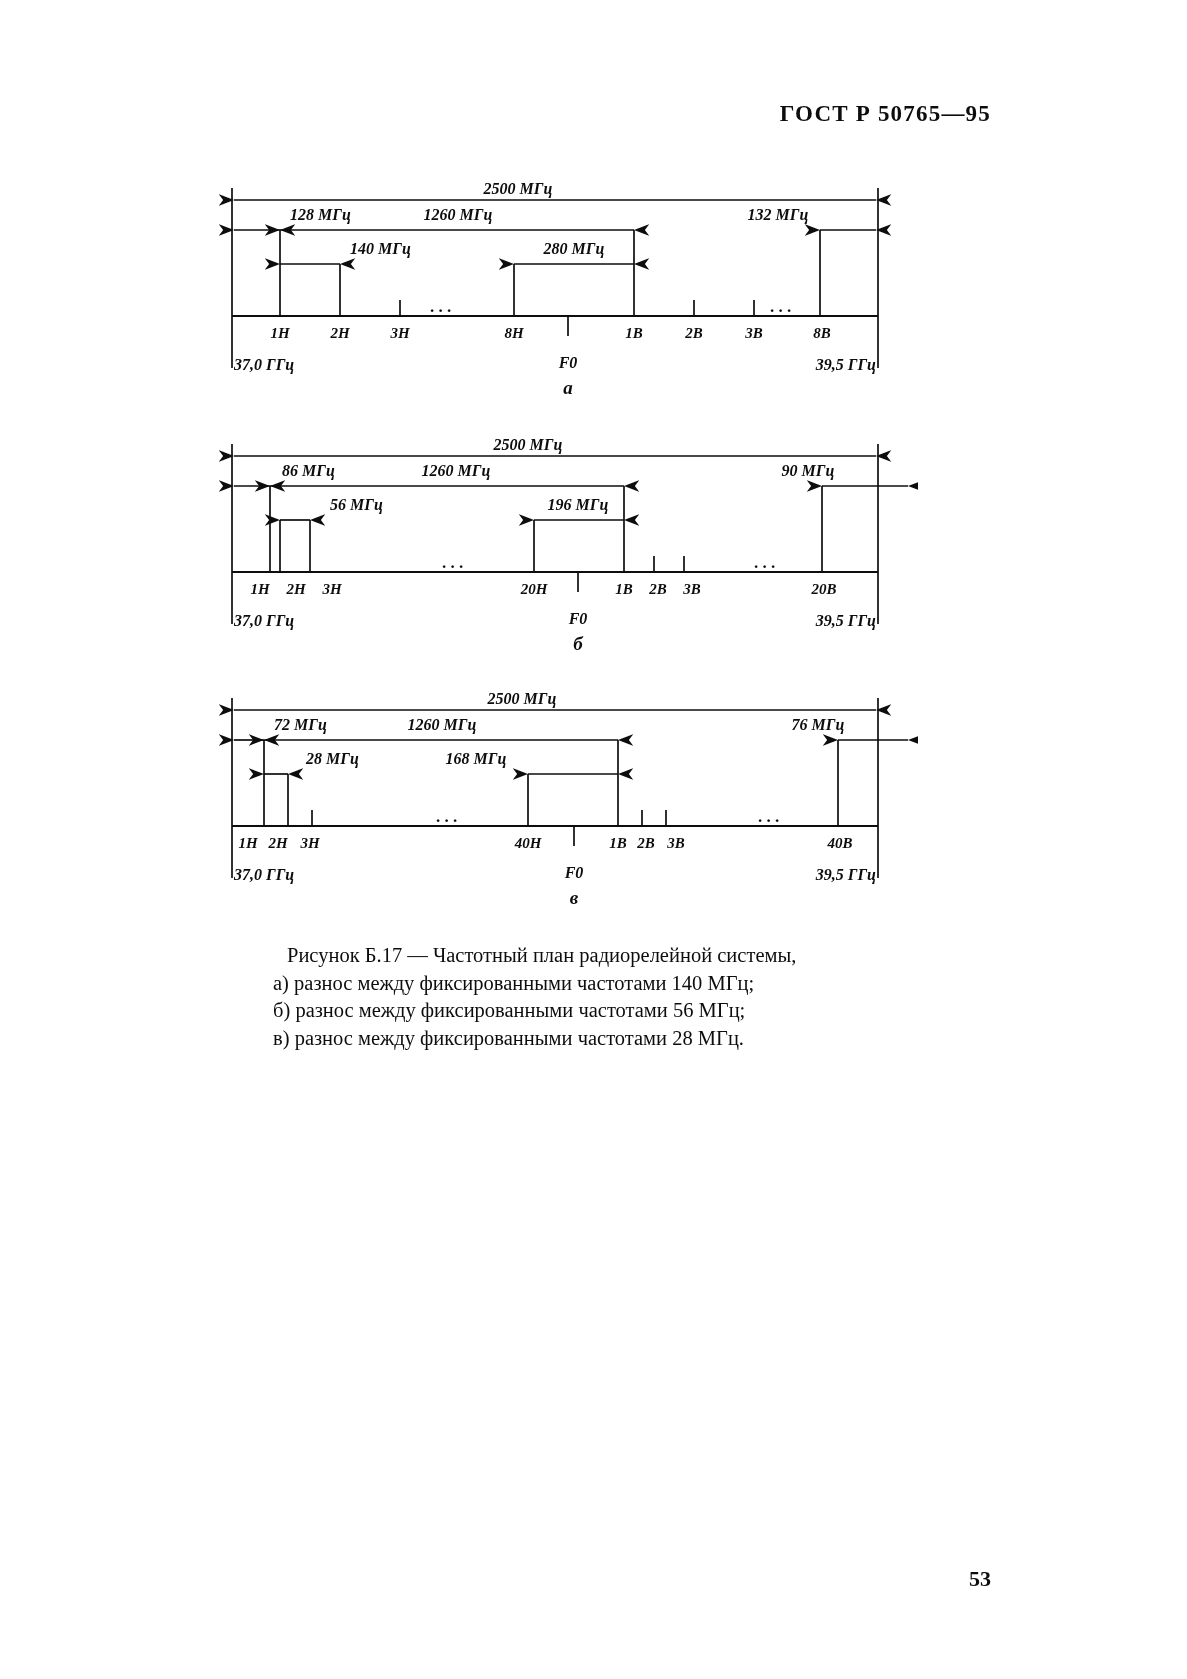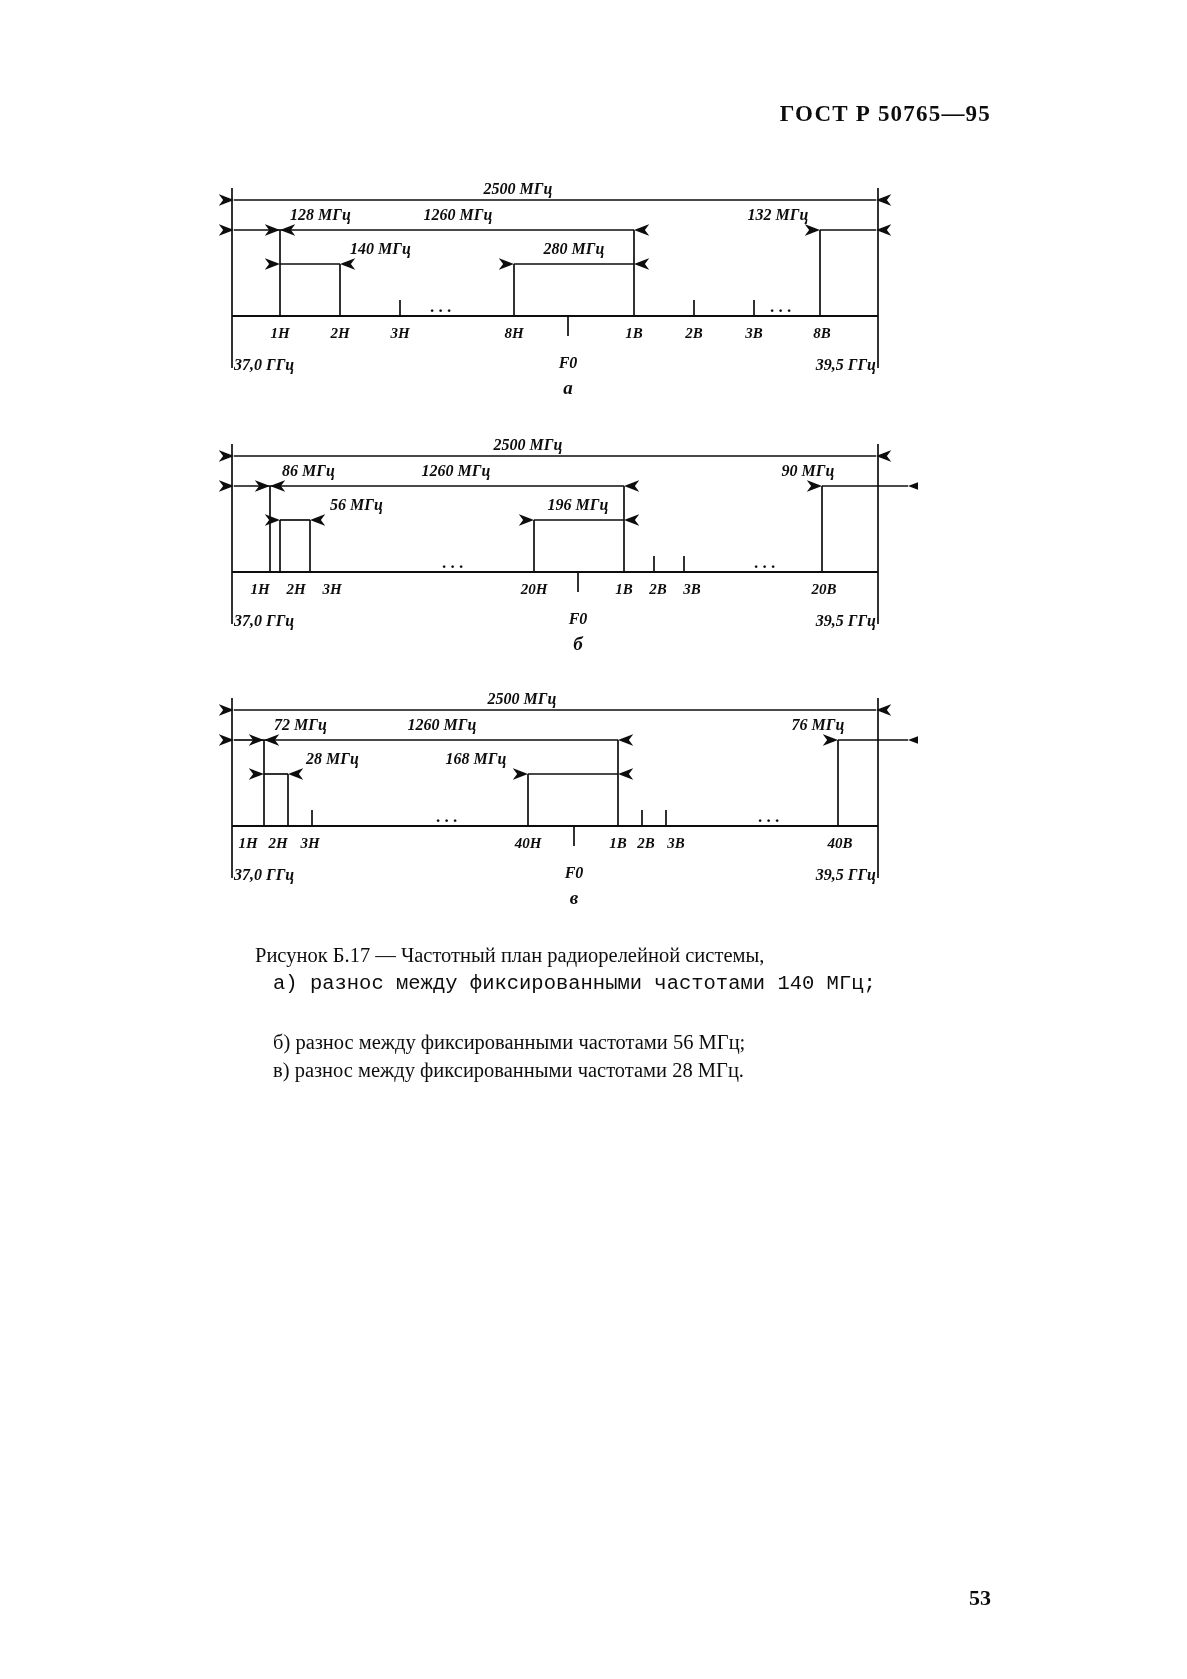--- a/index.html
+++ b/index.html
@@ -25,21 +25,21 @@
     right: 196px;
     font-family: "Liberation Serif", serif;
     font-size: 23px;
     font-weight: bold;
     letter-spacing: 1.2px;
     white-space: nowrap;
     text-align: center;
   }
   .page-number {
     position: absolute;
-    bottom: 68px;
+    bottom: 87px;
     right: 196px;
     font-size: 22px;
     font-weight: bold;
   }
 
   
   .diagram {
     position: absolute;
     left: 218px;
     width: 700px;
@@ -59,24 +59,24 @@
   
   .caption {
     position: absolute;
     left: 255px;
     top: 942px;
     width: 700px;
     font-family: "Liberation Serif", serif;
     font-size: 20.5px;
     line-height: 1.35;
   }
-  .caption .line1 { text-indent: 0; }
+  .caption .line1 { text-indent: 0; margin-left: 32px; }
   .caption .line2 { padding-left: 42px; }
-  .caption .line3 { padding-left: 18px; font-family: Liberation Mono, monospace; }
-  .caption .line4 { padding-left: 18px; margin-top: 32px; }
+  .caption .line3 { padding-left: 18px; }
+  .caption .line4 { padding-left: 18px; }
   .caption .line5 { padding-left: 18px; }
 </style>
 </head>
 <body>
 
 <div class="page">
 
   <div class="std-header">ГОСТ Р 50765—95</div>
 
   <div class="diagram" id="diagram-a">

